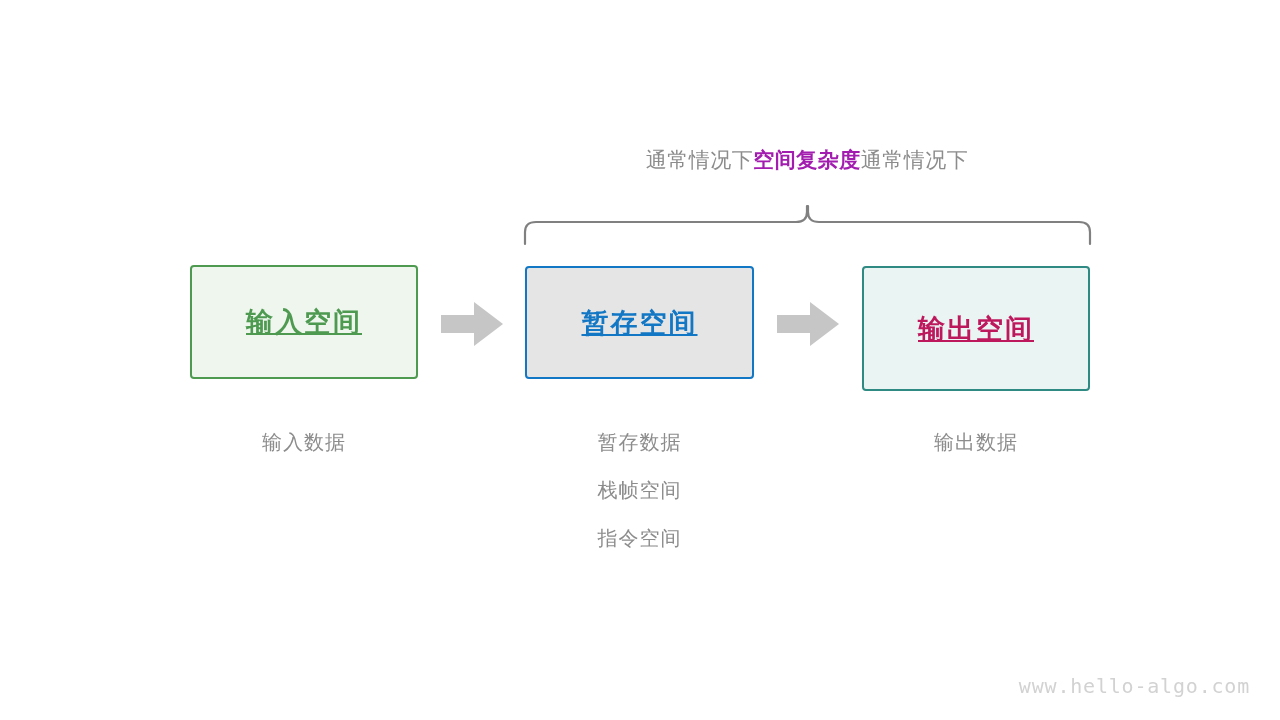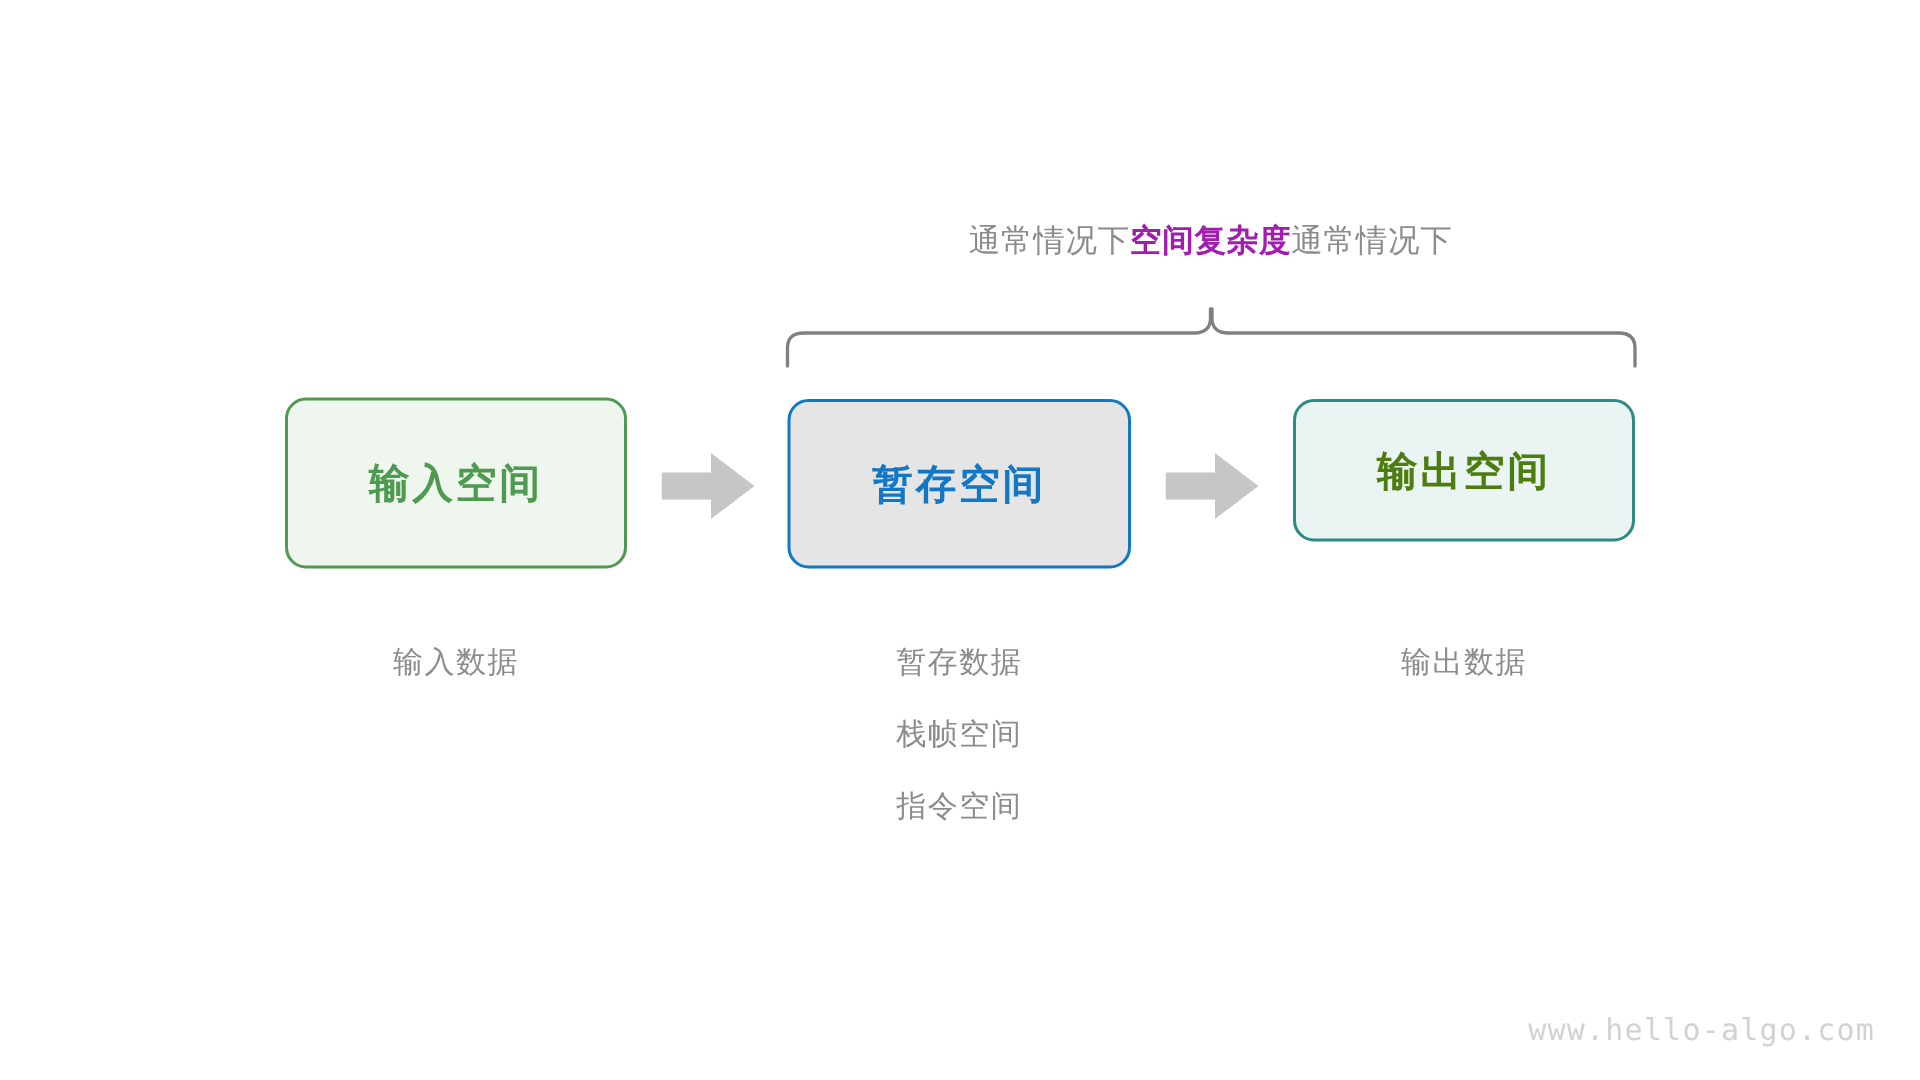--- a/index.html
+++ b/index.html
@@ -52,27 +52,28 @@
     left: 515px;
     top: 196px;
     width: 585px;
     height: 56px;
   }
 
   
   .box {
     position: absolute;
     box-sizing: border-box;
-    border-radius: 14px;
+    border-radius: 4px;
     display: flex;
     align-items: center;
     justify-content: center;
     font-size: 27px;
     font-weight: bold;
     letter-spacing: 2px;
+    text-decoration: underline;
   }
   .box-input {
     left: 190px;
     top: 265px;
     width: 228px;
     height: 114px;
     background: #eef6ed;
     border: 2px solid #4e9a51;
     color: #4e9a51;
   }
@@ -82,24 +83,24 @@
     width: 229px;
     height: 113px;
     background: #e5e5e5;
     border: 2px solid #1277c4;
     color: #1277c4;
   }
   .box-output {
     left: 862px;
     top: 266px;
     width: 228px;
-    height: 95px;
+    height: 125px;
     background: #eaf4f2;
     border: 2px solid #2f8a83;
-    color: #4d7c0f;
+    color: #be185d;
   }
 
   
   .arrow-svg {
     position: absolute;
     width: 62px;
     height: 44px;
   }
   .arrow-1 { left: 441px; top: 302px; }
   .arrow-2 { left: 777px; top: 302px; }

